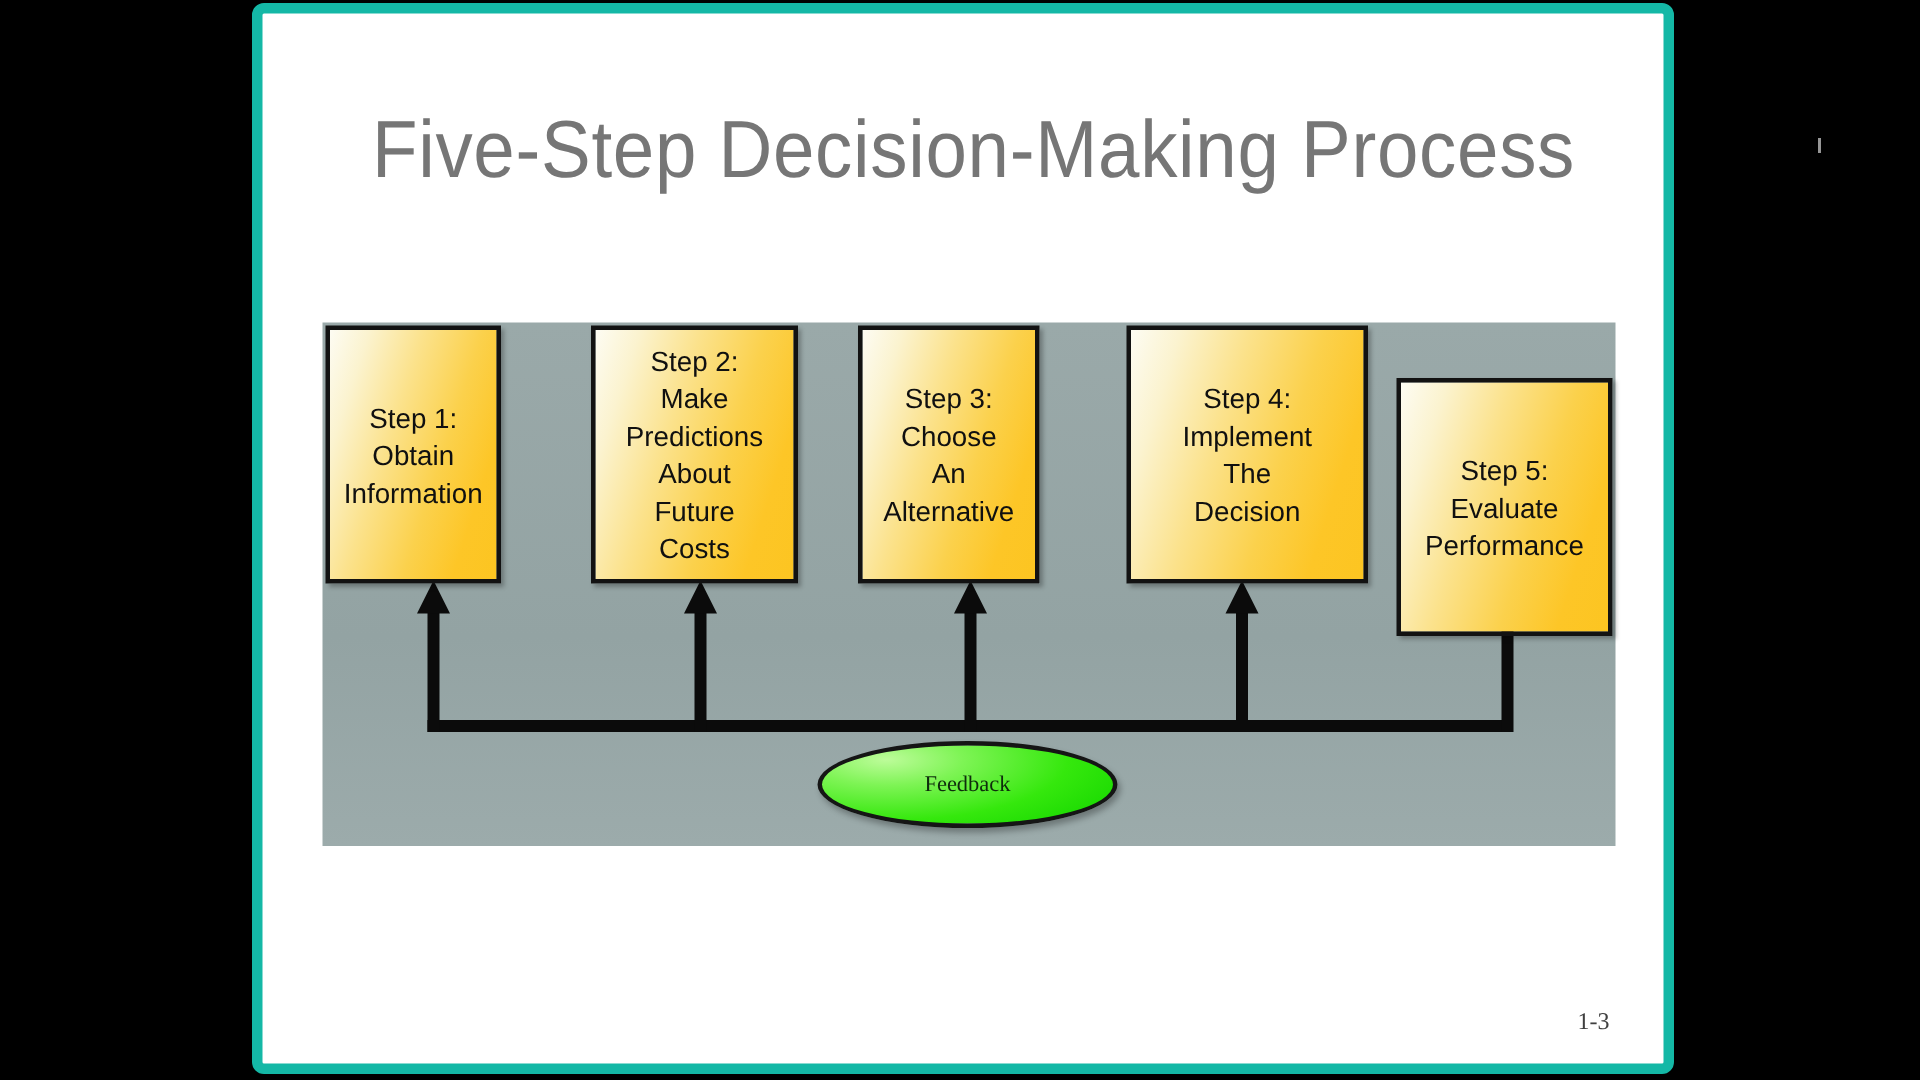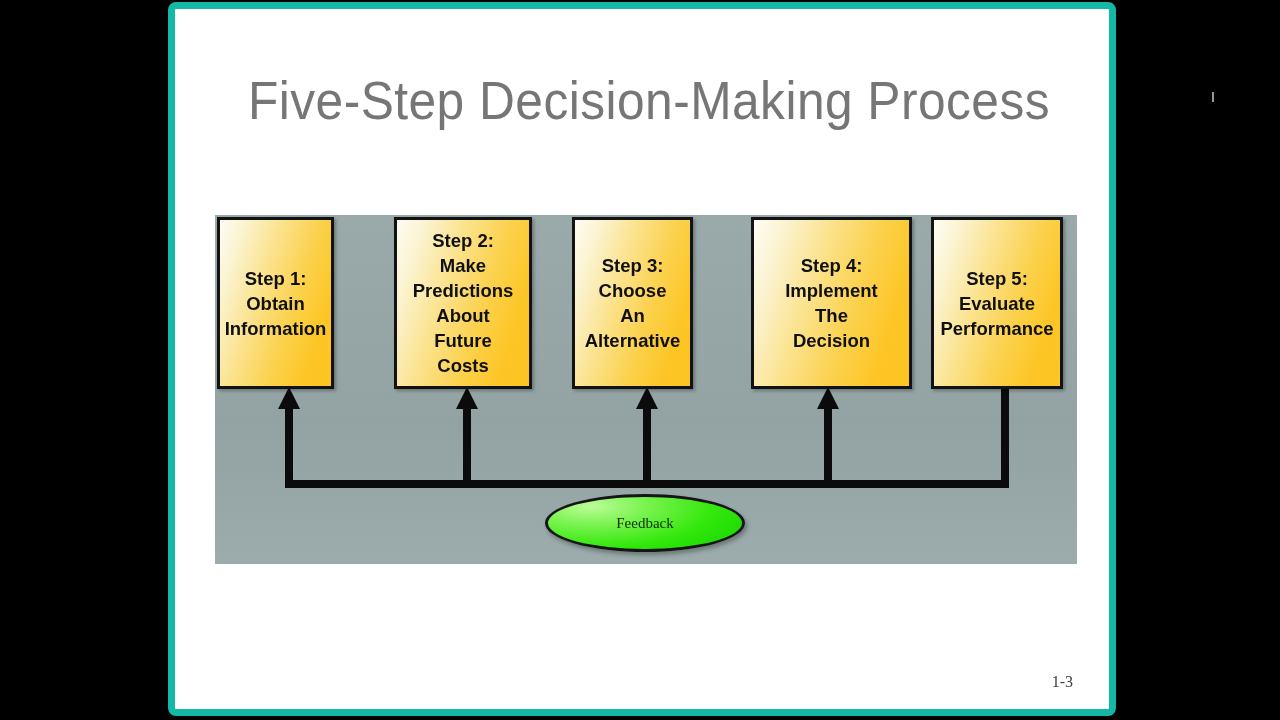--- a/index.html
+++ b/index.html
@@ -97,37 +97,36 @@
                 #fbf3cf 16%,
                 #fbe28c 38%,
                 #fbd14c 62%,
                 #fdc627 82%,
                 #fcc521 100%);
     box-shadow: 2px 2px 3px rgba(0,0,0,0.28);
     display: flex;
     align-items: center;
     justify-content: center;
     text-align: center;
-    font-weight: bold;
   }
   .step-label {
     font-family: "Liberation Sans", sans-serif;
     font-size: 18.5px;
     line-height: 25px;
     color: #101010;
     padding: 0 4px;
     white-space: pre-line;
   }
 
   
   #step-1 { left: 2px;   width: 117px; }
   #step-2 { left: 179px; width: 138px; }
   #step-3 { left: 357px; width: 121px; }
   #step-4 { left: 536px; width: 161px; }
-  #step-5 { left: 716px; width: 132px; }
+  #step-5 { left: 716px; width: 144px; margin-top: 35px; }
 
   
   .loop-line {
     position: absolute;
     background: #0b0b0b;
   }
   
   #loop-rail {
     left: 70px;     
     top: 265px;     

